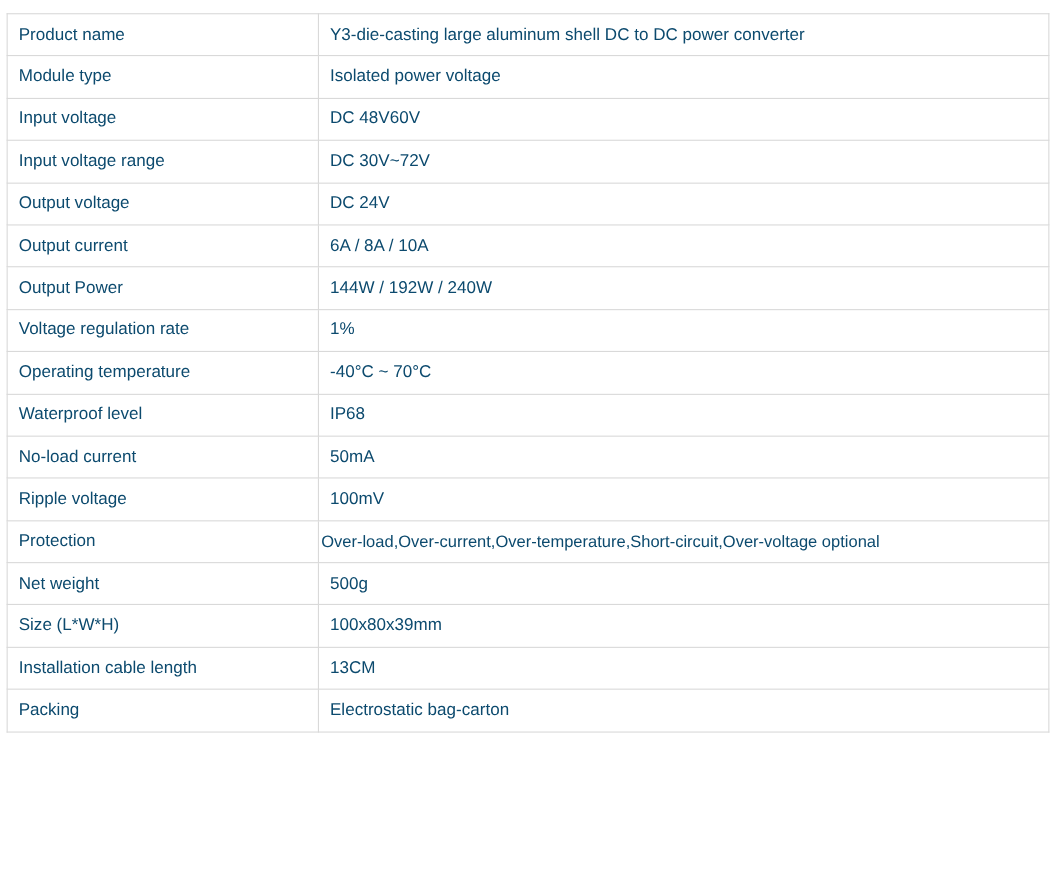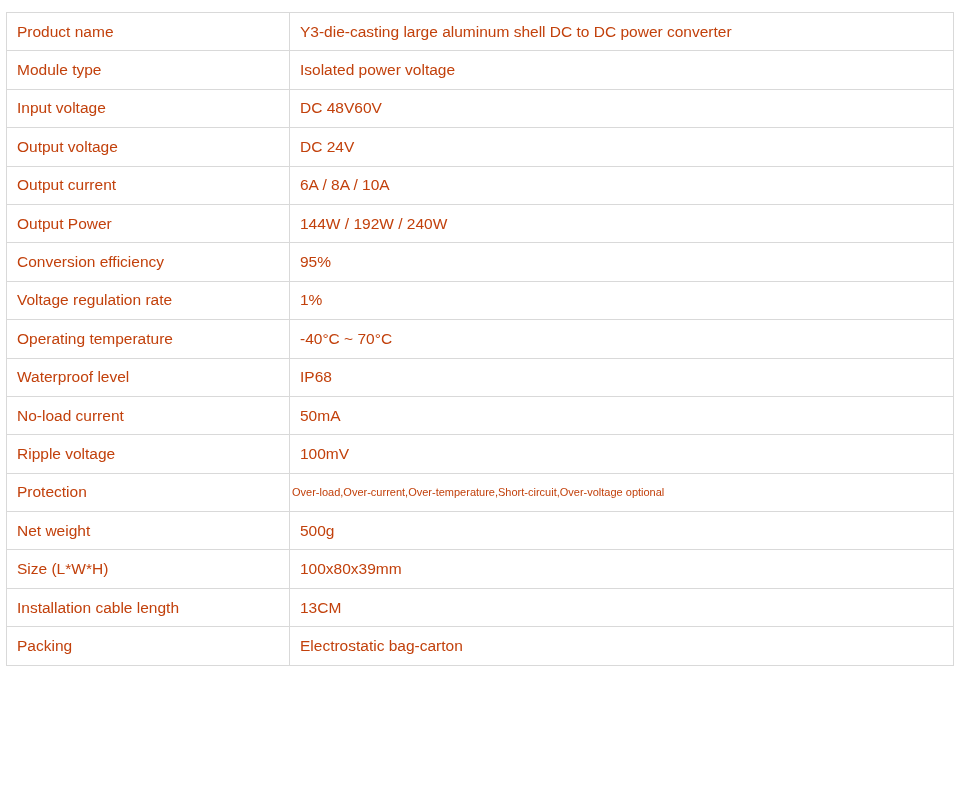--- a/index.html
+++ b/index.html
@@ -25,35 +25,35 @@
     margin: 0 auto;
     border-collapse: collapse;
     table-layout: fixed;
   }
   table.spec-table td {
     border: 1px solid #d9d9d9;
     height: 37.4px;
     padding: 0 10px;
     font-size: 15.5px;
     font-weight: 400;
-    color: #c2410c;
+    color: #0c4a6e;
     vertical-align: middle;
     white-space: nowrap;
     overflow: hidden;
   }
   td.label-cell {
     width: 262px;
     text-align: left;
     padding-left: 14px;
   }
   td.value-cell {
     text-align: left;
   }
   td.value-cell.tight {
-    font-size: 11px;
+    font-size: 15px;
     padding: 0 2px;
     margin-top: 40px;
   }
 </style>
 </head>
 <body>
 
 <div class="spec-wrap">
   <table class="spec-table">
     <tbody>
@@ -63,34 +63,34 @@
       </tr>
       <tr>
         <td class="label-cell">Module type</td>
         <td class="value-cell">Isolated power voltage</td>
       </tr>
       <tr>
         <td class="label-cell">Input voltage</td>
         <td class="value-cell">DC 48V60V</td>
       </tr>
       <tr>
+        <td class="label-cell">Input voltage range</td>
+        <td class="value-cell">DC 30V~72V</td>
+      </tr>
+      <tr>
         <td class="label-cell">Output voltage</td>
         <td class="value-cell">DC 24V</td>
       </tr>
       <tr>
         <td class="label-cell">Output current</td>
         <td class="value-cell">6A / 8A / 10A</td>
       </tr>
       <tr>
         <td class="label-cell">Output Power</td>
         <td class="value-cell">144W / 192W / 240W</td>
-      </tr>
-      <tr>
-        <td class="label-cell">Conversion efficiency</td>
-        <td class="value-cell">95%</td>
       </tr>
       <tr>
         <td class="label-cell">Voltage regulation rate</td>
         <td class="value-cell">1%</td>
       </tr>
       <tr>
         <td class="label-cell">Operating temperature</td>
         <td class="value-cell">-40°C ~ 70°C</td>
       </tr>
       <tr>

